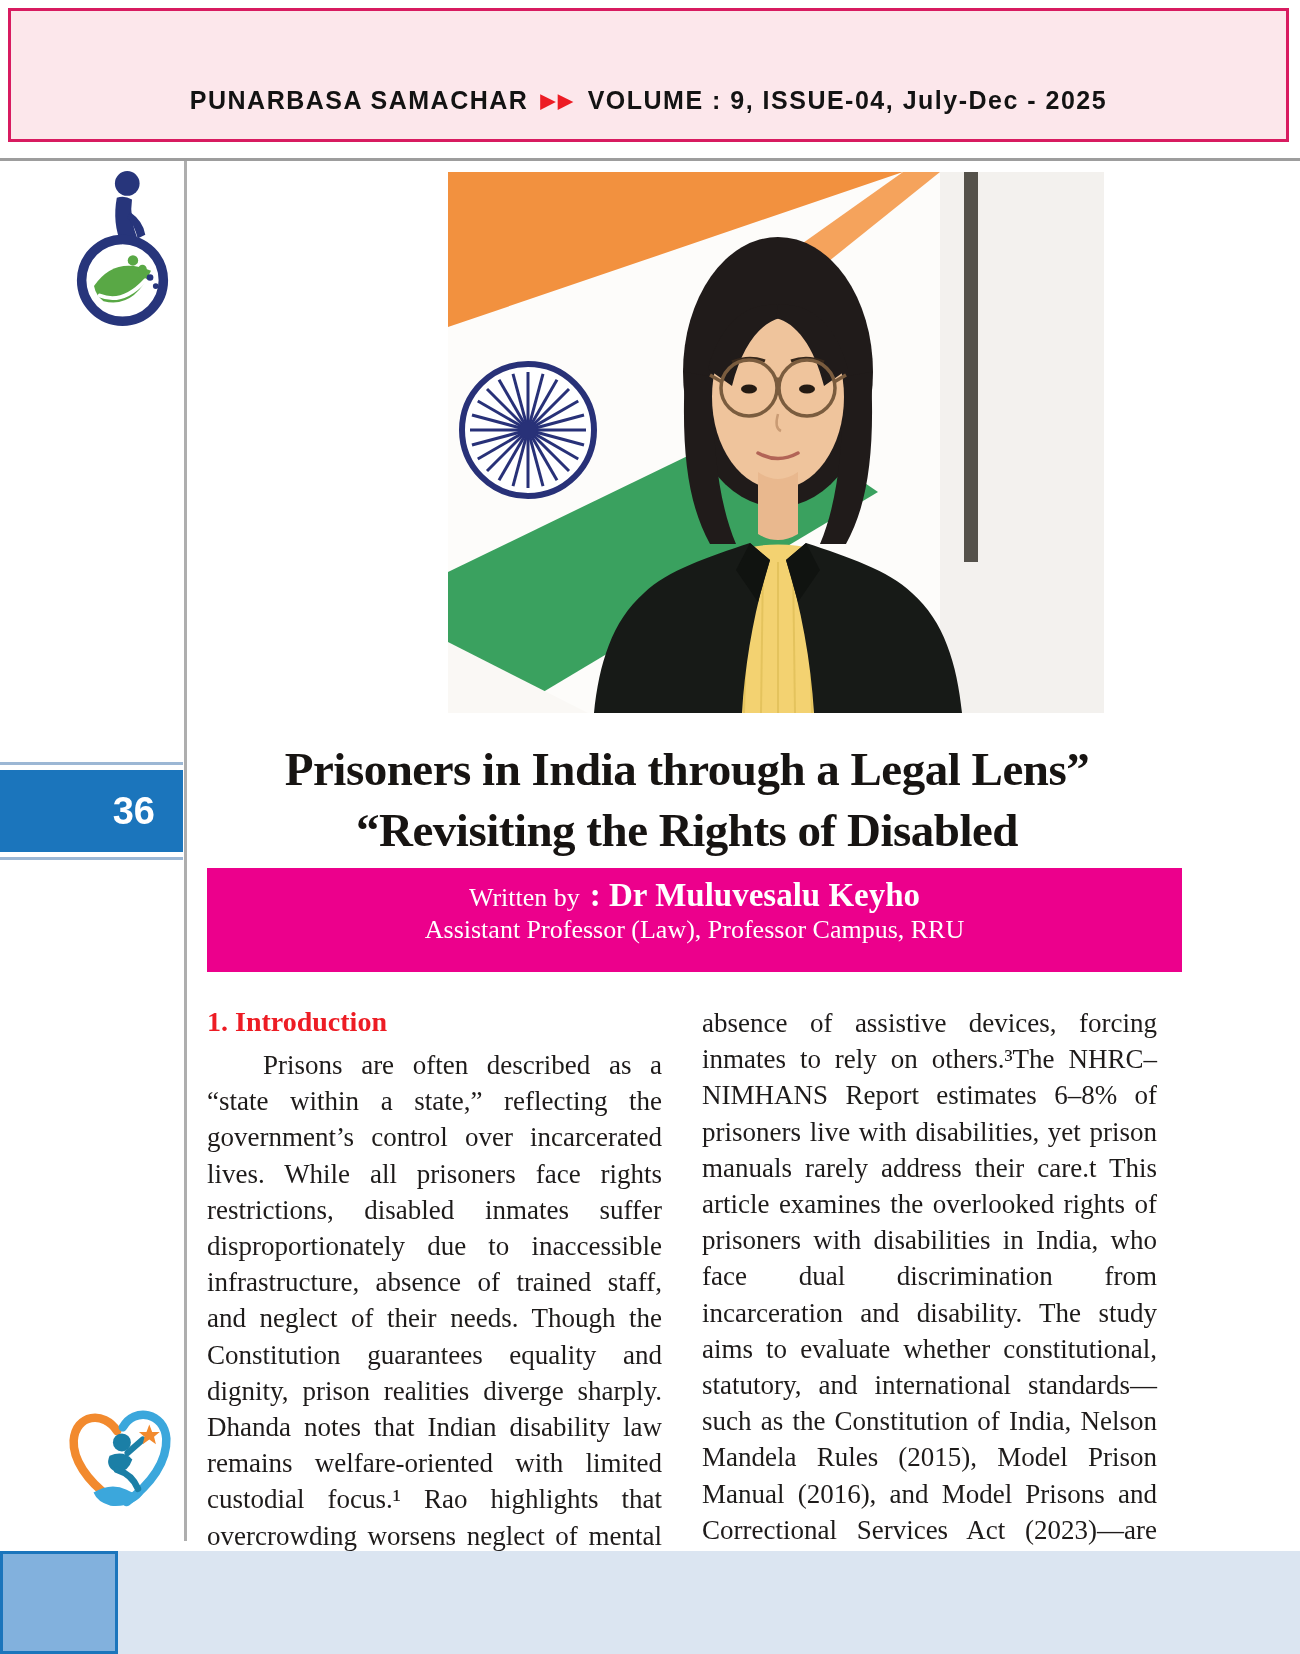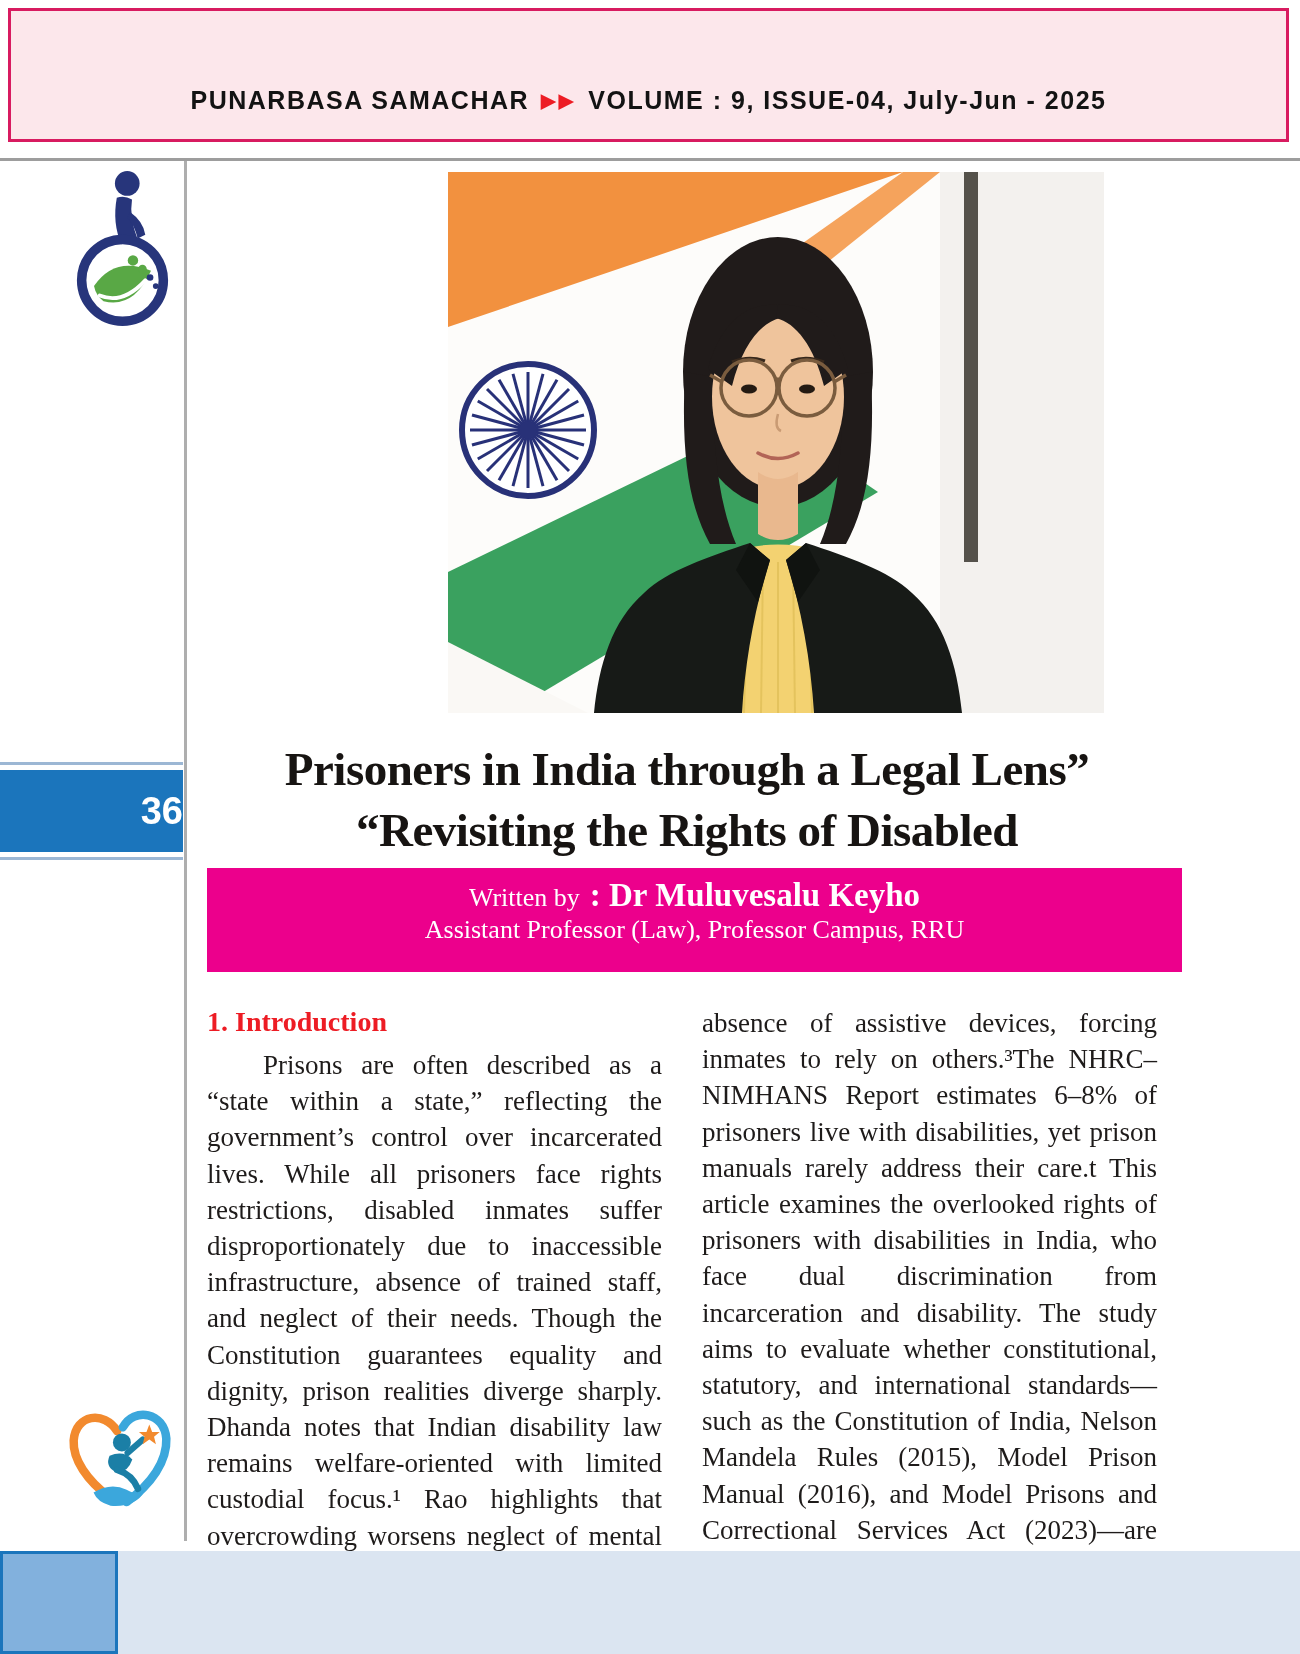--- a/index.html
+++ b/index.html
@@ -23,21 +23,21 @@
   
   .hline { position:absolute; left:0; top:158px; width:1300px; height:3px; background:#9d9d9d; }
   .vline { position:absolute; left:184px; top:161px; width:3px; height:1380px; background:#aeaeae; }
 
   
   .badge { position:absolute; left:0; top:762px; width:183px; }
   .badge-line { height:3px; background:#9cb7d4; }
   .badge-box {
     margin:5px 0; height:82px; background:#1b75bc; color:#ffffff;
     font-family:"Liberation Sans", sans-serif; font-weight:bold; font-size:38px;
-    line-height:82px; text-align:right; box-sizing:border-box;
+    line-height:82px; text-align:right; padding-right:28px; box-sizing:border-box;
   }
 
   
   .photo { position:absolute; left:448px; top:172px; width:656px; height:541px; }
 
   
   .title {
     position:absolute; left:182px; top:739px; width:1010px; text-align:center;
     font-weight:bold; font-size:47px; line-height:61px; color:#171412; letter-spacing:-0.5px;
   }
@@ -78,21 +78,21 @@
 </style>
 </head>
 <body>
 
 <div class="page">
 
   <div class="header-band">
     <div class="header-text">
       <span>PUNARBASA SAMACHAR</span>
       <span class="header-arrows">▶▶</span>
-      <span>VOLUME : 9, ISSUE-04,  July-Jun -  2025</span>
+      <span>VOLUME : 9, ISSUE-04,  July-Dec -  2025</span>
     </div>
   </div>
 
   <div class="hline"></div>
   <div class="vline"></div>
 
   <div class="logo-top">
     <svg viewBox="0 0 100 170" width="95" height="162">
       <circle cx="55" cy="16" r="13" fill="#27357b"></circle>
       <path d="M44,31 Q39,58 49,80 L66,75 Q57,52 60,33 Q52,28 44,31 Z" fill="#27357b"></path>

